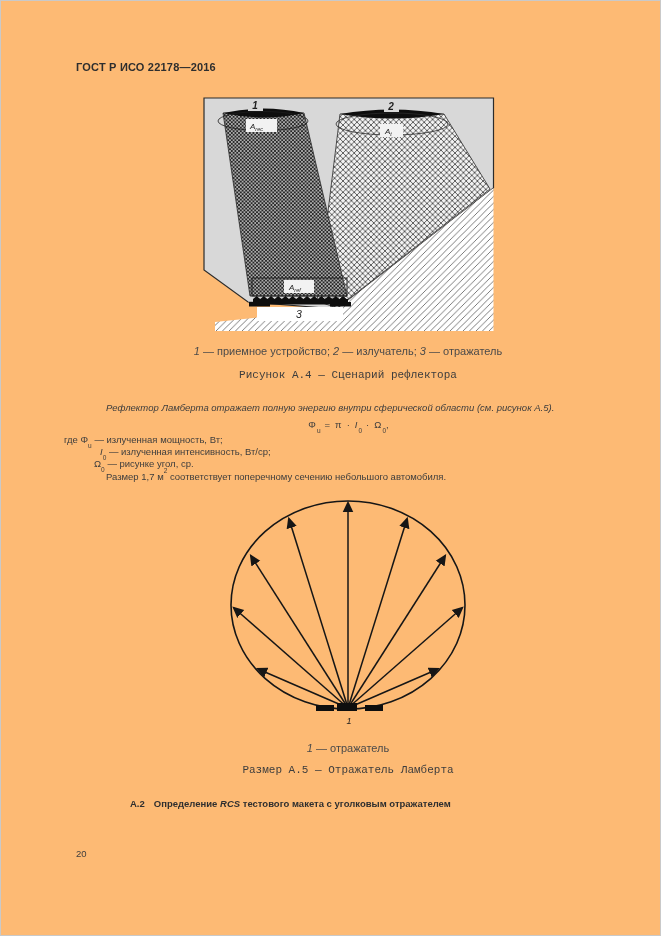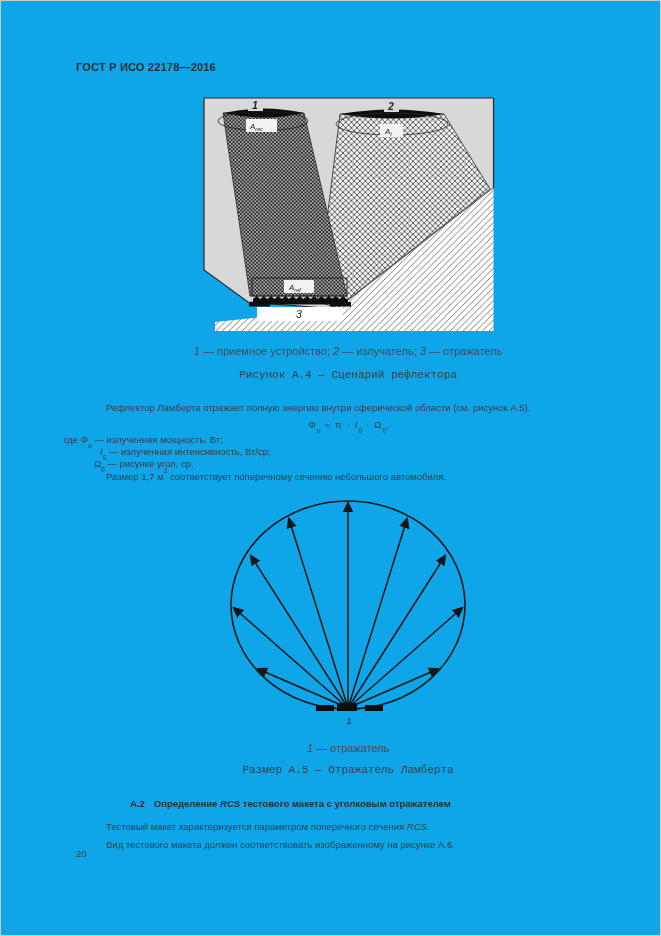--- a/index.html
+++ b/index.html
@@ -1,17 +1,17 @@
 <!DOCTYPE html>
 <html><head>
 <meta charset="utf-8">
 <style>
   html,body{margin:0;padding:0;background:#ffffff;}
   .page{
-    position:relative;width:659px;height:934px;background:#0ea5e9;
+    position:relative;width:659px;height:934px;background:#fdba74;
     border:1px solid #c9c9c9;overflow:hidden;
     font-family:"Liberation Sans", sans-serif;color:#3d3d3d;
   }
   .abs{position:absolute;}
   .doc-header{left:75px;top:60px;font-size:11px;font-weight:bold;color:#2e2e2e;letter-spacing:.2px;}
   .center-band{left:83px;width:528px;text-align:center;}
   .fig-legend{font-size:11px;color:#4a4a4a;}
   .fig-legend .num{font-style:italic;}
   .fig-caption{font-size:11px;color:#3d3d3d;font-family:Liberation Mono, monospace;}
   .body-text{font-size:9.5px;line-height:12px;color:#3d3d3d;}
@@ -80,21 +80,21 @@
     <rect x="127" y="205" width="21" height="4.5" fill="#0e0e0e"></rect>
     <rect x="54" y="210" width="86" height="14" fill="#ffffff"></rect>
     <text x="96" y="221" font-size="10.5" font-style="italic" text-anchor="middle">3</text>
   </svg>
 
   <div class="abs center-band fig-legend" style="top:344px;">
     <span class="num">1</span><span> — приемное устройство; </span><span class="num">2</span><span> — излучатель; </span><span class="num">3</span><span> — отражатель</span>
   </div>
   <div class="abs center-band fig-caption" style="top:368px;">Рисунок А.4 — Сценарий рефлектора</div>
 
-  <div class="abs body-text" style="left:105px;top:401px;">Рефлектор Ламберта отражает полную энергию внутри сферической области (см. рисунок А.5).</div>
+  <div class="abs body-text" style="left:105px;top:401px;font-style:italic;">Рефлектор Ламберта отражает полную энергию внутри сферической области (см. рисунок А.5).</div>
 
   <div class="abs center-band formula" style="top:418px;">
     <span class="sym">Φ</span><sub class="s">u</sub><span class="op">=</span><span class="sym">π</span><span class="op">·</span><span class="sym it">I</span><sub class="s">0</sub><span class="op">·</span><span class="sym">Ω</span><sub class="s">0</sub><span>,</span>
   </div>
 
   <div class="abs where-line" style="left:63px;top:433px;">
     <span>где</span>&nbsp;<span>Φ</span><sub class="s">u</sub>&nbsp;<span>— излученная мощность, Вт;</span>
   </div>
   <div class="abs where-line" style="left:99px;top:445px;">
     <span class="it">I</span><sub class="s">0</sub>&nbsp;<span>— излученная интенсивность, Вт/ср;</span>
@@ -131,20 +131,16 @@
   </svg>
 
   <div class="abs center-band fig-legend" style="top:741px;">
     <span class="num">1</span><span> — отражатель</span>
   </div>
   <div class="abs center-band fig-caption" style="top:763px;">Размер А.5 — Отражатель Ламберта</div>
 
   <div class="abs sec-heading" style="left:105px;top:797px;">
     <span class="sec-num">А.2</span><span>Определение </span><span class="it">RCS</span><span> тестового макета с уголковым отражателем</span>
   </div>
-  <div class="abs body-text" style="left:105px;top:820px;">
-    <span>Тестовый макет характеризуется параметром поперечного сечения </span><span class="it">RCS</span><span>.</span>
-  </div>
-  <div class="abs body-text" style="left:105px;top:838px;">Вид тестового макета должен соответствовать изображенному на рисунке А.6.</div>
 
   <div class="abs page-num">20</div>
 
 </div>
 
 </body></html>

